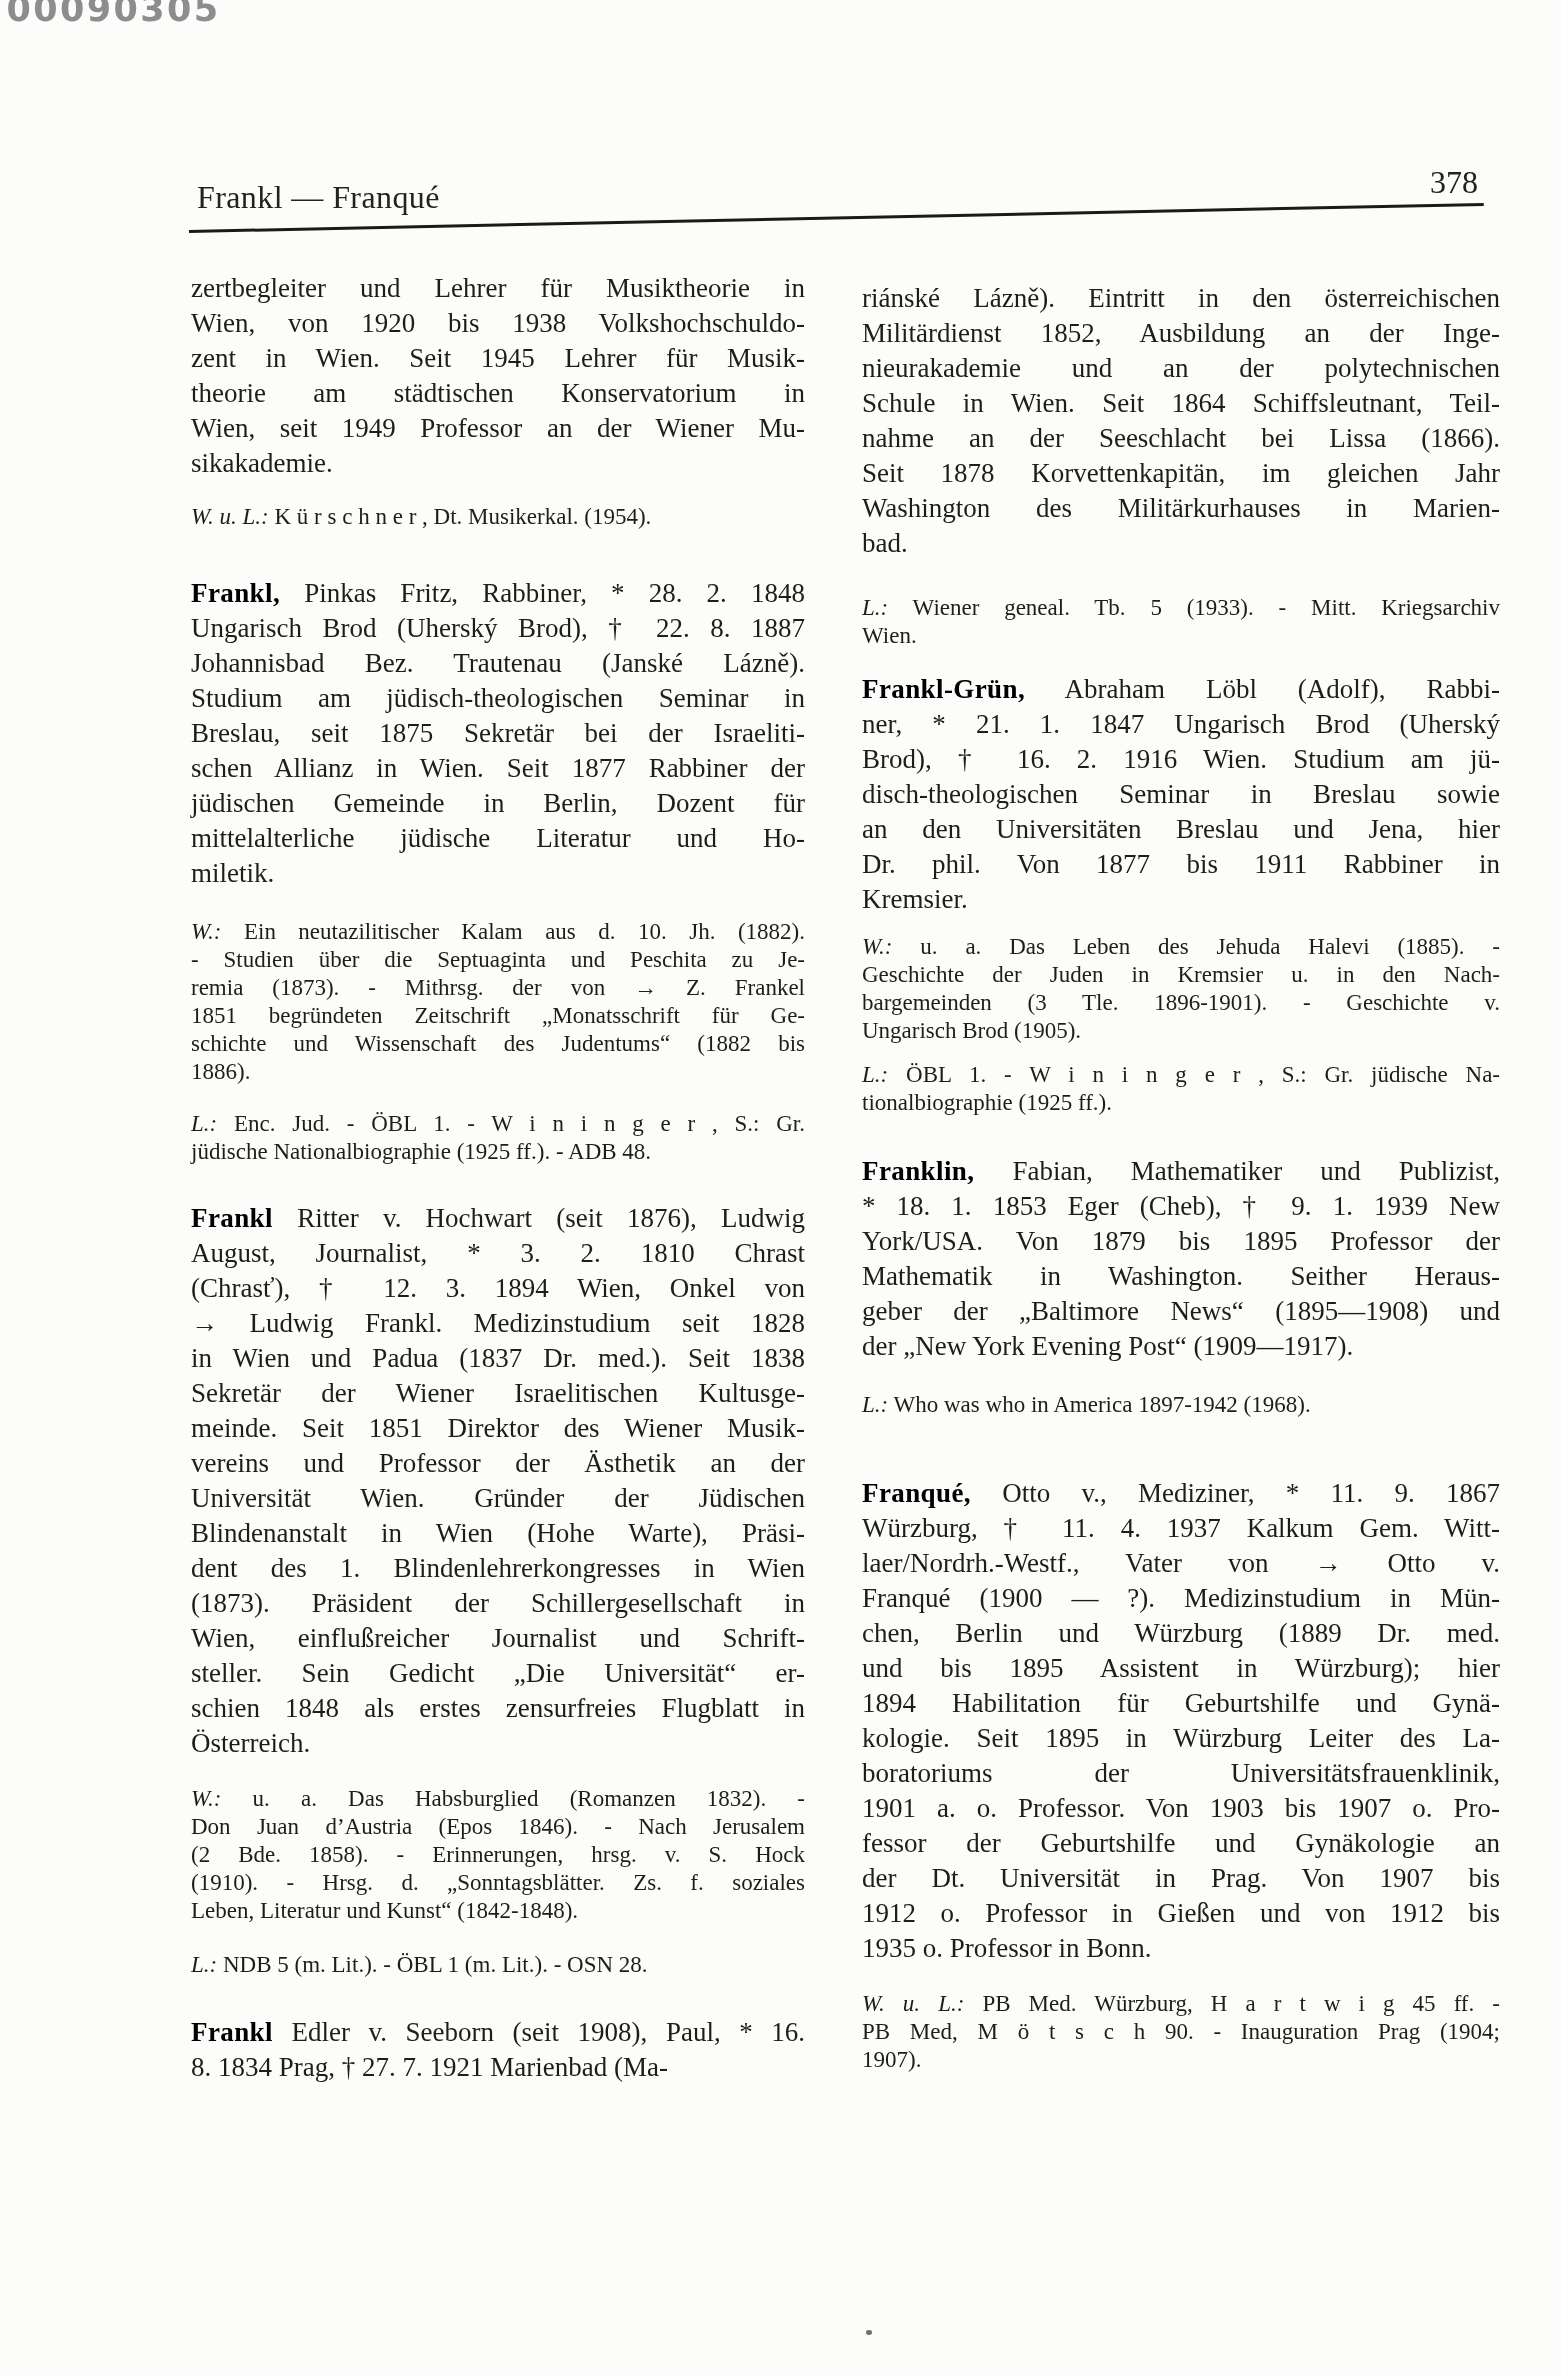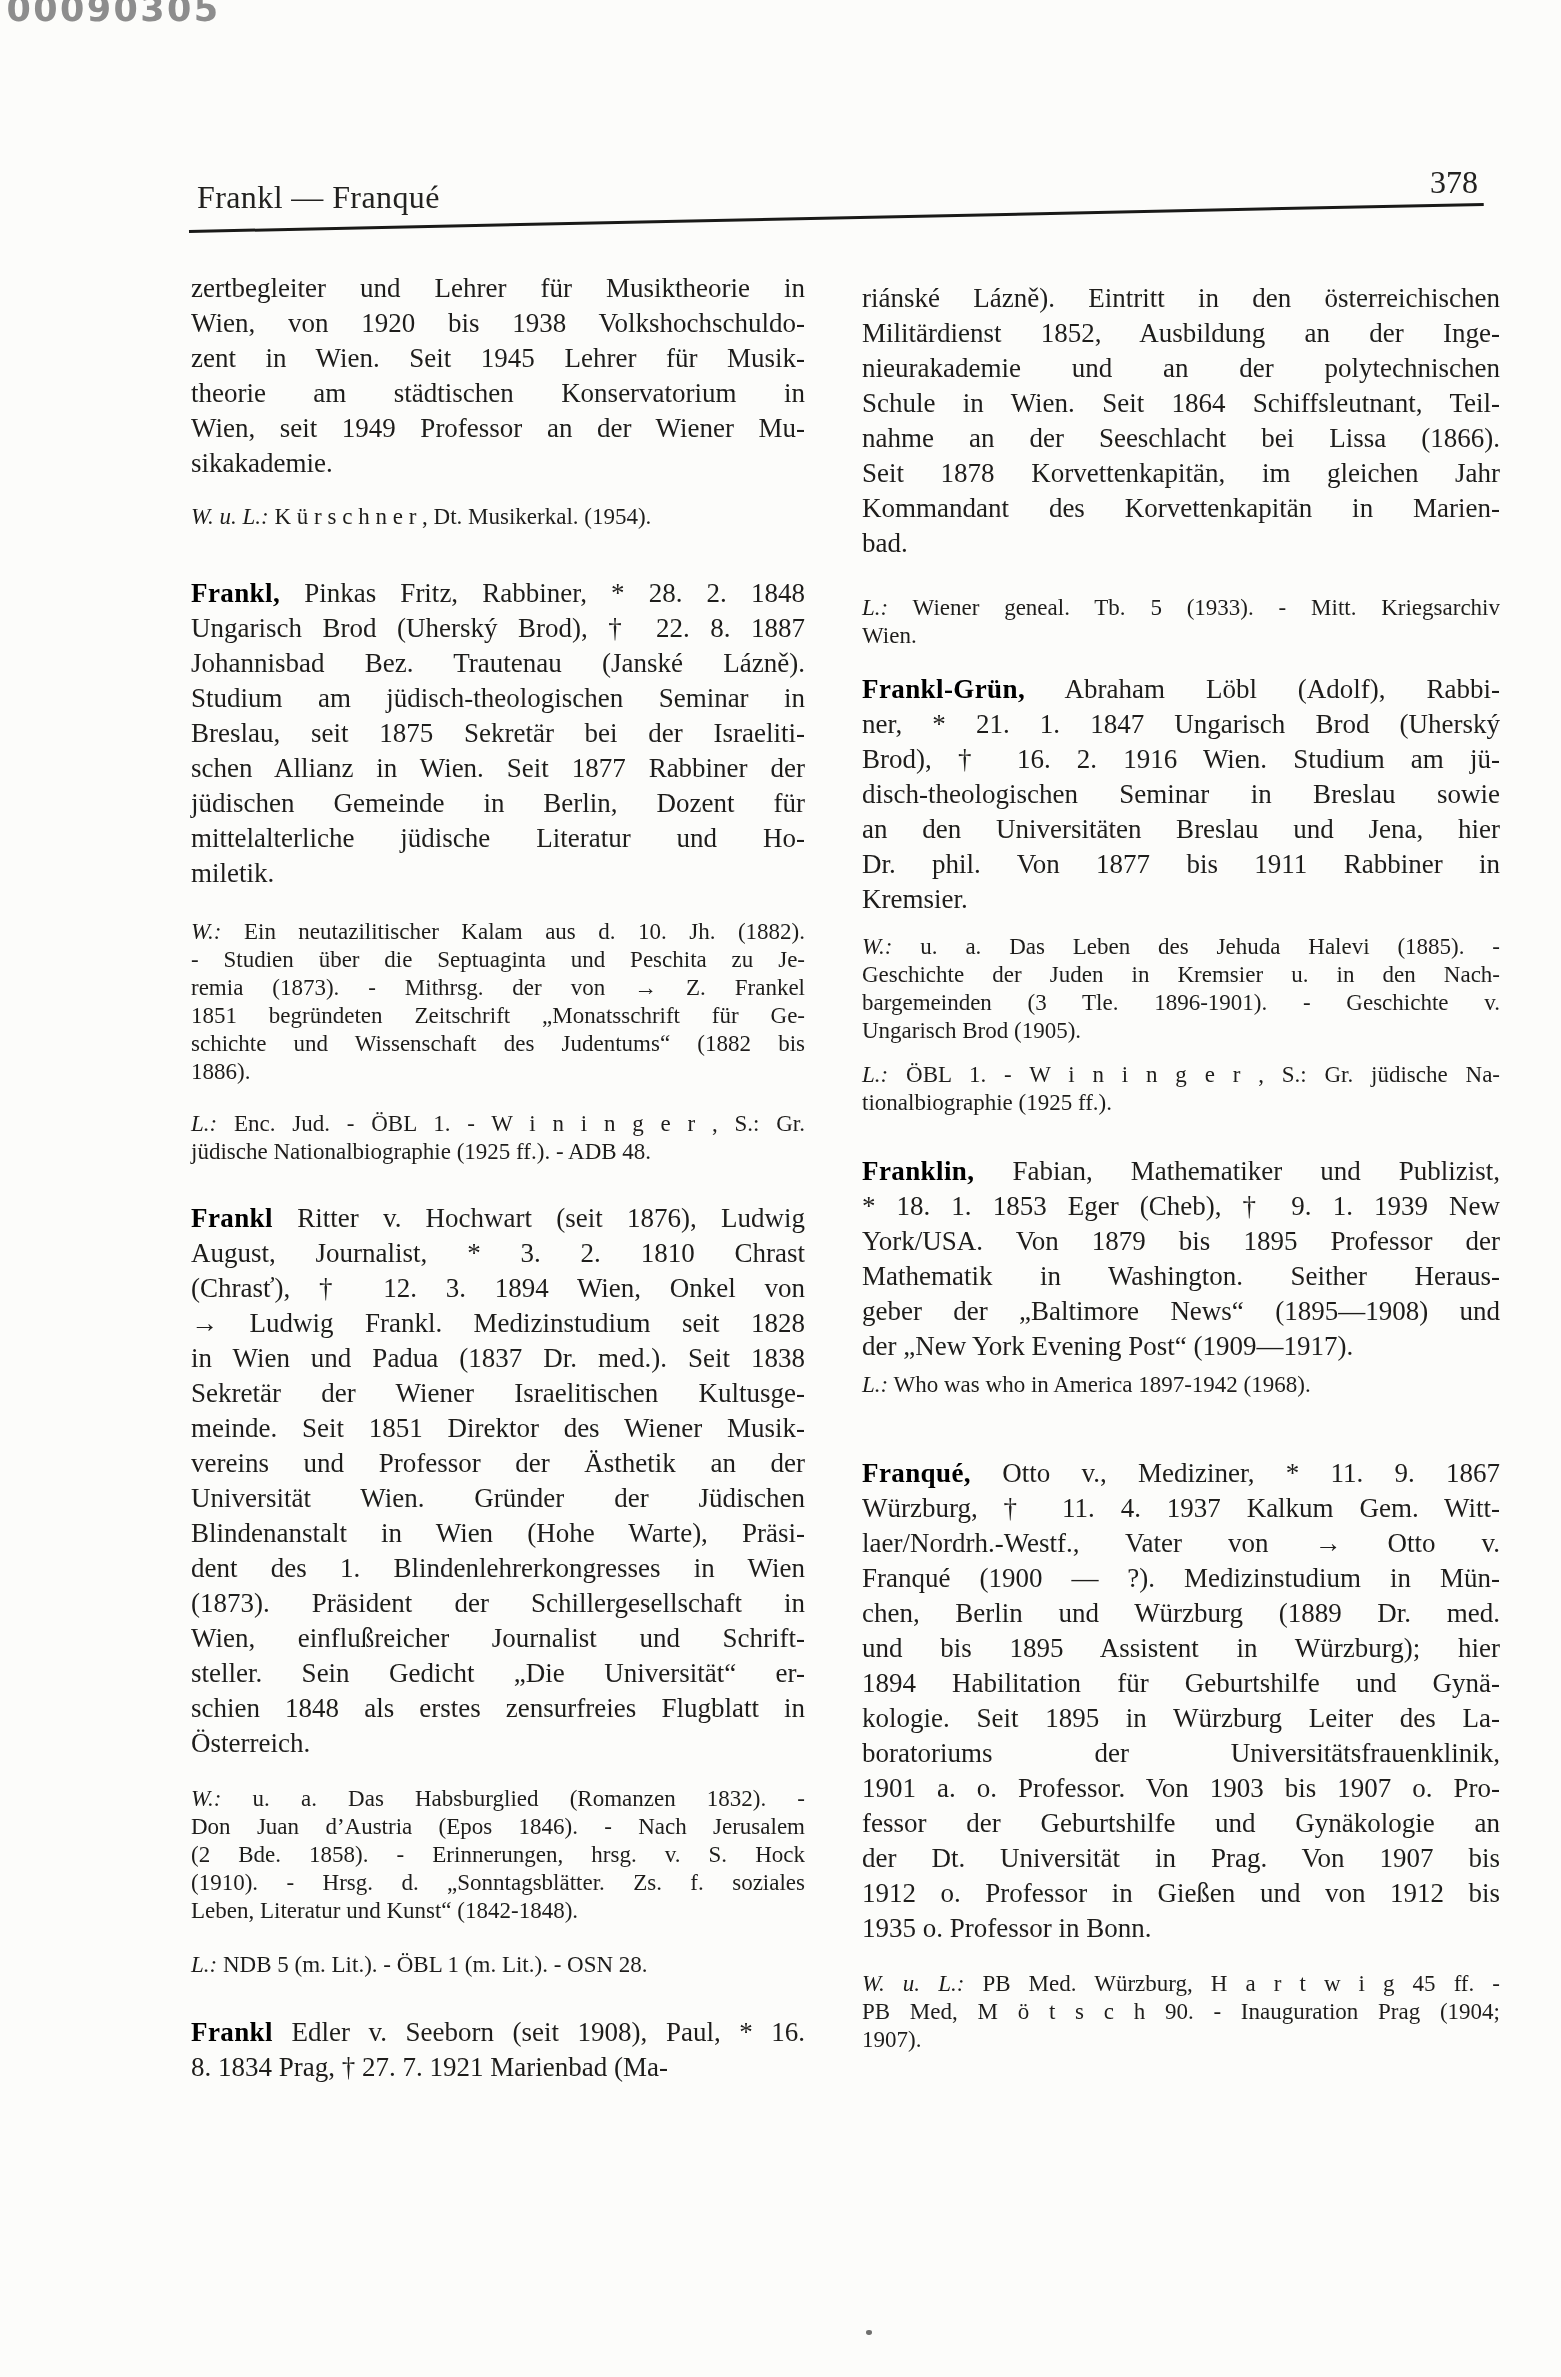--- a/index.html
+++ b/index.html
@@ -155,21 +155,21 @@
     </section>
 
   <section class="col col-right" id="col-right">
       <div class="block entry">
         <div class="ln">riánské Lázně). Eintritt in den österreichischen</div>
         <div class="ln">Militärdienst 1852, Ausbildung an der Inge-</div>
         <div class="ln">nieurakademie und an der polytechnischen</div>
         <div class="ln">Schule in Wien. Seit 1864 Schiffsleutnant, Teil-</div>
         <div class="ln">nahme an der Seeschlacht bei Lissa (1866).</div>
         <div class="ln">Seit 1878 Korvettenkapitän, im gleichen Jahr</div>
-        <div class="ln">Kommandant des Korvettenkapitän in Marien-</div>
+        <div class="ln">Washington des Militärkurhauses in Marien-</div>
         <div class="ln last">bad.</div>
       </div>
       <div class="block ref" style="margin-top: 33px;">
         <div class="ln"><i class="reflead">L.:</i> Wiener geneal. Tb. 5 (1933). - Mitt. Kriegsarchiv</div>
         <div class="ln last">Wien.</div>
       </div>
       <div class="block entry" style="margin-top: 22px;">
         <div class="ln"><b class="headword">Frankl-Grün,</b> Abraham Löbl (Adolf), Rabbi-</div>
         <div class="ln">ner, * 21. 1. 1847 Ungarisch Brod (Uherský</div>
         <div class="ln">Brod), † 16. 2. 1916 Wien. Studium am jü-</div>
@@ -189,21 +189,21 @@
         <div class="ln last">tionalbiographie (1925 ff.).</div>
       </div>
       <div class="block entry" style="margin-top: 37px;">
         <div class="ln"><b class="headword">Franklin,</b> Fabian, Mathematiker und Publizist,</div>
         <div class="ln">* 18. 1. 1853 Eger (Cheb), † 9. 1. 1939 New</div>
         <div class="ln">York/USA. Von 1879 bis 1895 Professor der</div>
         <div class="ln">Mathematik in Washington. Seither Heraus-</div>
         <div class="ln">geber der „Baltimore News“ (1895—1908) und</div>
         <div class="ln last">der „New York Evening Post“ (1909—1917).</div>
       </div>
-      <div class="block ref" style="margin-top: 7px;">
+      <div class="block ref" style="margin-top: 27px;">
         <div class="ln last"><i class="reflead">L.:</i> Who was who in America 1897-1942 (1968).</div>
       </div>
       <div class="block entry" style="margin-top: 57px;">
         <div class="ln"><b class="headword">Franqué,</b> Otto v., Mediziner, * 11. 9. 1867</div>
         <div class="ln">Würzburg, † 11. 4. 1937 Kalkum Gem. Witt-</div>
         <div class="ln">laer/Nordrh.-Westf., Vater von → Otto v.</div>
         <div class="ln">Franqué (1900 — ?). Medizinstudium in Mün-</div>
         <div class="ln">chen, Berlin und Würzburg (1889 Dr. med.</div>
         <div class="ln">und bis 1895 Assistent in Würzburg); hier</div>
         <div class="ln">1894 Habilitation für Geburtshilfe und Gynä-</div>

